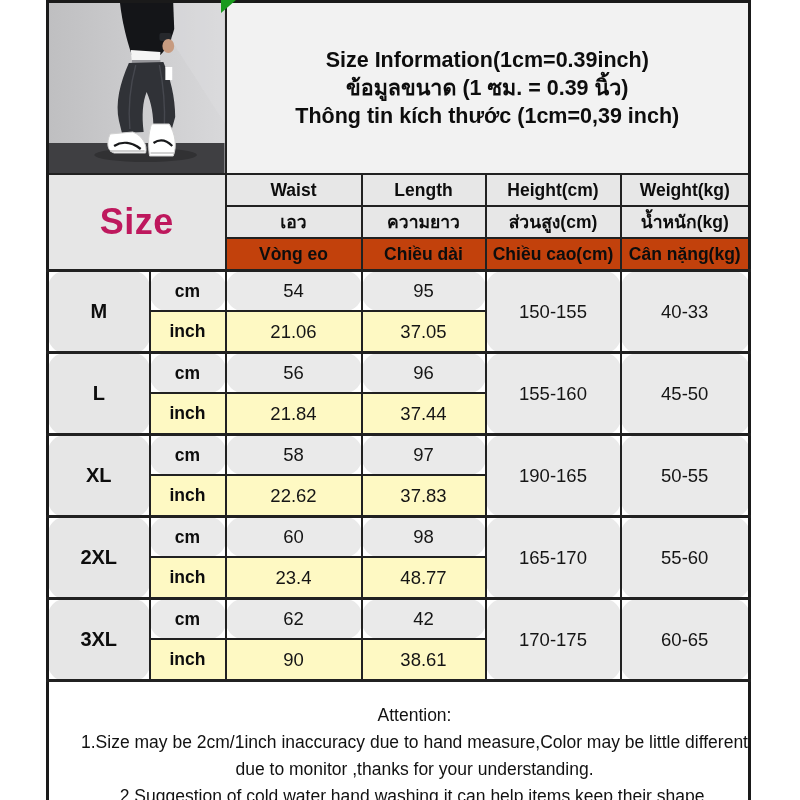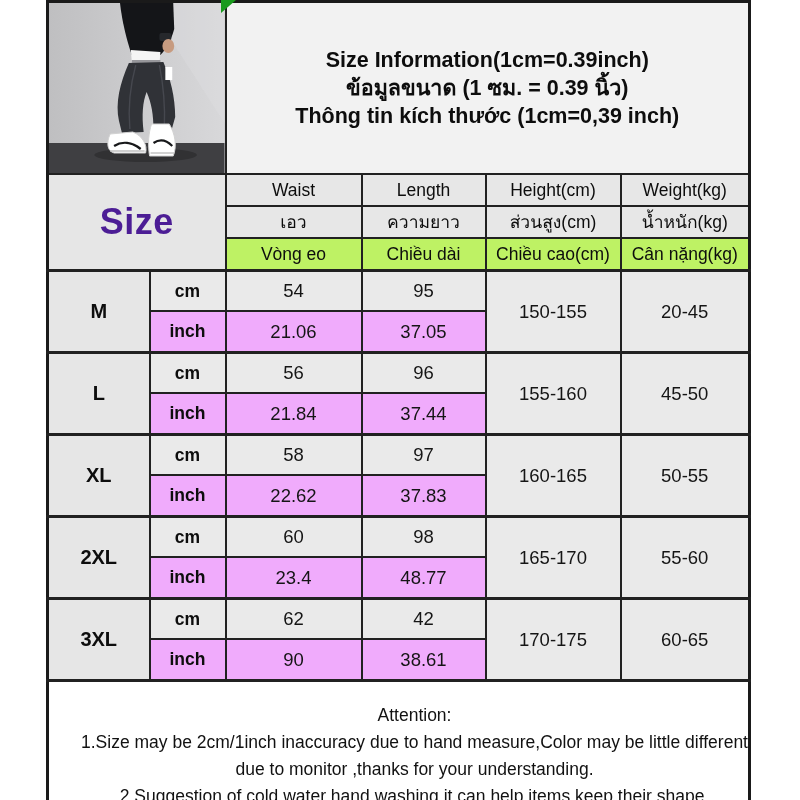--- a/index.html
+++ b/index.html
@@ -14,32 +14,32 @@
   col.c-size{width:102px;} col.c-unit{width:76px;} col.c-waist{width:136px;}
   col.c-length{width:124px;} col.c-height{width:135px;} col.c-weight{width:129px;}
 
   
   .photo-cell{height:170px;background:#c9c9cb;padding:0;}
   .title-cell{background:#f2f2f2;}
   .title-cell .t-line{font-weight:bold;font-size:21.5px;line-height:28px;color:#0d0d0d;text-align:center;}
 
   
   .size-big-cell{background:#e6e6e6;}
-  .size-big{font-weight:bold;font-size:36px;letter-spacing:0.5px;color:#4c1d95;}
-  .hdr{background:#e7e7e7;font-weight:normal;font-size:17.5px;height:30px;color:#0d0d0d;}
-  .hdr-vi{background:#bef264;}
-
-  
-  .row-cm td{height:38px;}
+  .size-big{font-weight:bold;font-size:36px;letter-spacing:0.5px;color:#be185d;}
+  .hdr{background:#e7e7e7;font-weight:bold;font-size:17.5px;height:30px;color:#0d0d0d;}
+  .hdr-vi{background:#c2410c;}
+
+  
+  .row-cm td{height:38px;border-radius:17px;}
   .row-inch td{height:39px;}
   .group-start td{border-top-width:3px;}
   .size-label{background:#e6e6e6;font-weight:bold;font-size:20px;color:#0d0d0d;}
   .unit-cell{font-weight:bold;font-size:17.5px;color:#0d0d0d;}
   .bg-gray{background:#eaeaea;}
-  .bg-white{background:#f0abfc;}
+  .bg-white{background:#fef9c3;}
   .val{font-weight:400;font-size:18.5px;color:#151515;}
 
   
   .attention-cell{height:147px;text-align:left;vertical-align:top;background:#ffffff;padding:3px 7px;}
   .attention-cell p{margin:0;font-size:17.5px;line-height:27px;color:#111;padding-left:32px;}
 
   
   .corner-tri{position:absolute;left:221px;top:0;width:0;height:0;
     border-top:13px solid #189a1c;border-right:15px solid transparent;}
 
@@ -125,21 +125,21 @@
         <td class="hdr hdr-vi">Chiều cao(cm)</td>
         <td class="hdr hdr-vi">Cân nặng(kg)</td>
       </tr>
 
       <tr class="row-cm group-start">
         <td class="size-label" rowspan="2">M</td>
         <td class="unit-cell bg-gray">cm</td>
         <td class="val bg-gray">54</td>
         <td class="val bg-gray">95</td>
         <td class="val bg-gray" rowspan="2">150-155</td>
-        <td class="val bg-gray" rowspan="2">20-45</td>
+        <td class="val bg-gray" rowspan="2">40-33</td>
       </tr>
       <tr class="row-inch">
         <td class="unit-cell bg-white">inch</td>
         <td class="val bg-white">21.06</td>
         <td class="val bg-white">37.05</td>
       </tr>
 
       <tr class="row-cm group-start">
         <td class="size-label" rowspan="2">L</td>
         <td class="unit-cell bg-gray">cm</td>
@@ -152,21 +152,21 @@
         <td class="unit-cell bg-white">inch</td>
         <td class="val bg-white">21.84</td>
         <td class="val bg-white">37.44</td>
       </tr>
 
       <tr class="row-cm group-start">
         <td class="size-label" rowspan="2">XL</td>
         <td class="unit-cell bg-gray">cm</td>
         <td class="val bg-gray">58</td>
         <td class="val bg-gray">97</td>
-        <td class="val bg-gray" rowspan="2">160-165</td>
+        <td class="val bg-gray" rowspan="2">190-165</td>
         <td class="val bg-gray" rowspan="2">50-55</td>
       </tr>
       <tr class="row-inch">
         <td class="unit-cell bg-white">inch</td>
         <td class="val bg-white">22.62</td>
         <td class="val bg-white">37.83</td>
       </tr>
 
       <tr class="row-cm group-start">
         <td class="size-label" rowspan="2">2XL</td>

